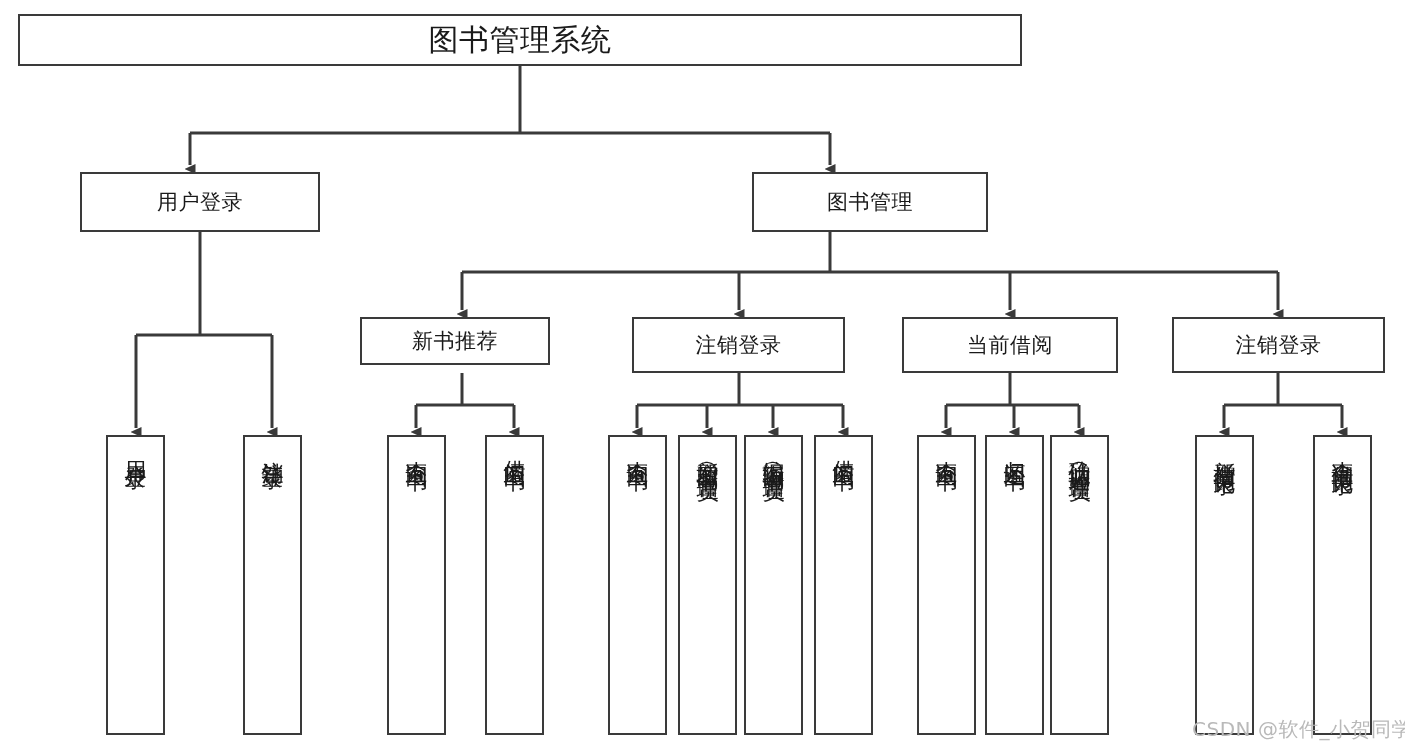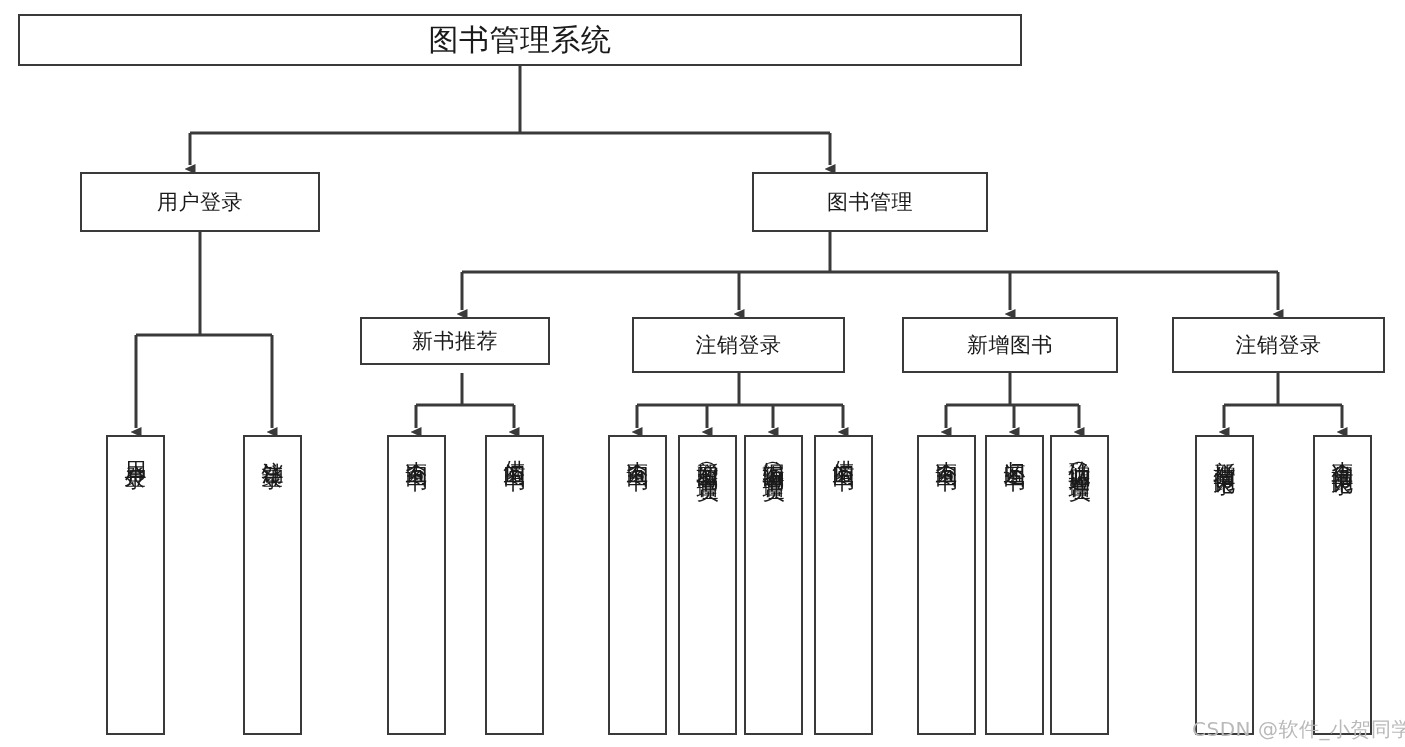--- a/index.html
+++ b/index.html
@@ -138,21 +138,21 @@
     <span class="label">图书管理</span>
   </div>
 
   <div class="node horiz" style="left: 360px; top: 317px; width: 190px; height: 48px;">
     <span class="label">新书推荐</span>
   </div>
   <div class="node horiz" style="left: 632px; top: 317px; width: 213px; height: 56px;">
     <span class="label">注销登录</span>
   </div>
   <div class="node horiz" style="left: 902px; top: 317px; width: 216px; height: 56px;">
-    <span class="label">新增图书</span>
+    <span class="label">当前借阅</span>
   </div>
   <div class="node horiz" style="left: 1172px; top: 317px; width: 213px; height: 56px;">
     <span class="label">注销登录</span>
   </div>
 
   <div class="node vert" style="left: 106px; top: 435px; width: 59px; height: 300px;">
     <span class="label">用户登录</span>
   </div>
   <div class="node vert" style="left: 243px; top: 435px; width: 59px; height: 300px;">
     <span class="label">注销登录</span>

